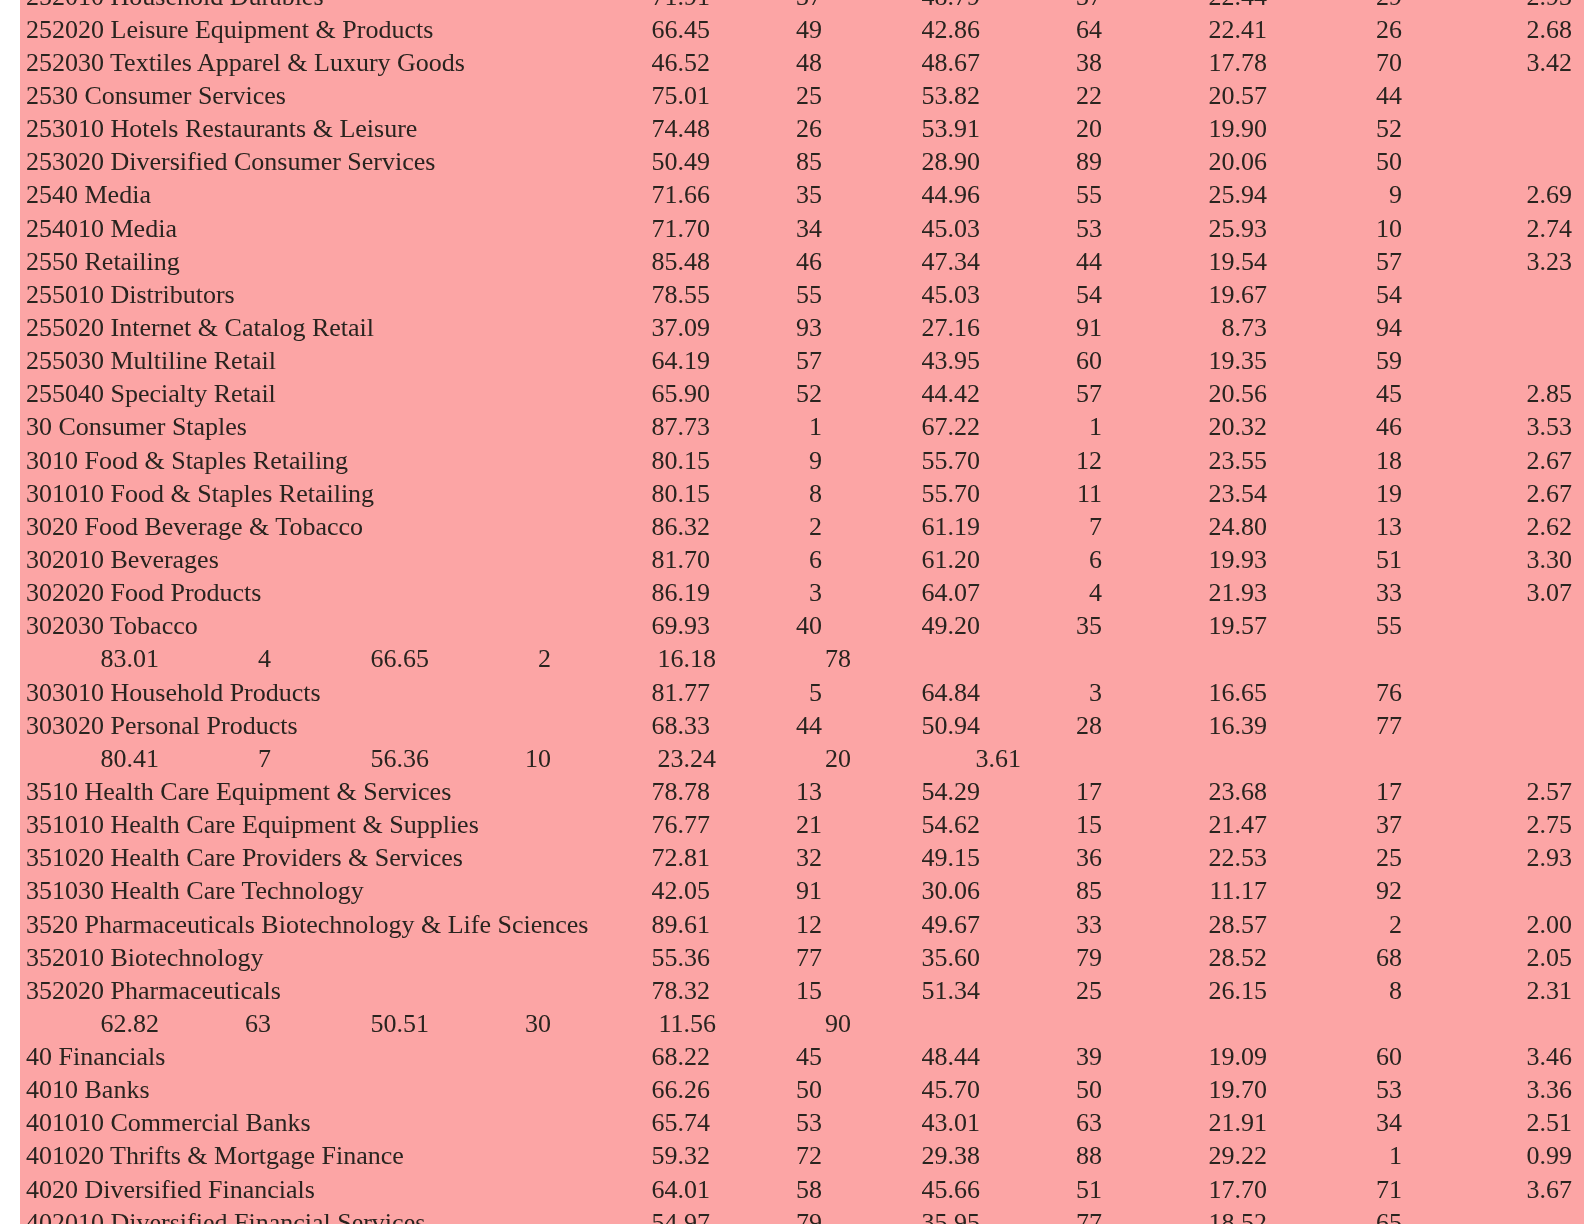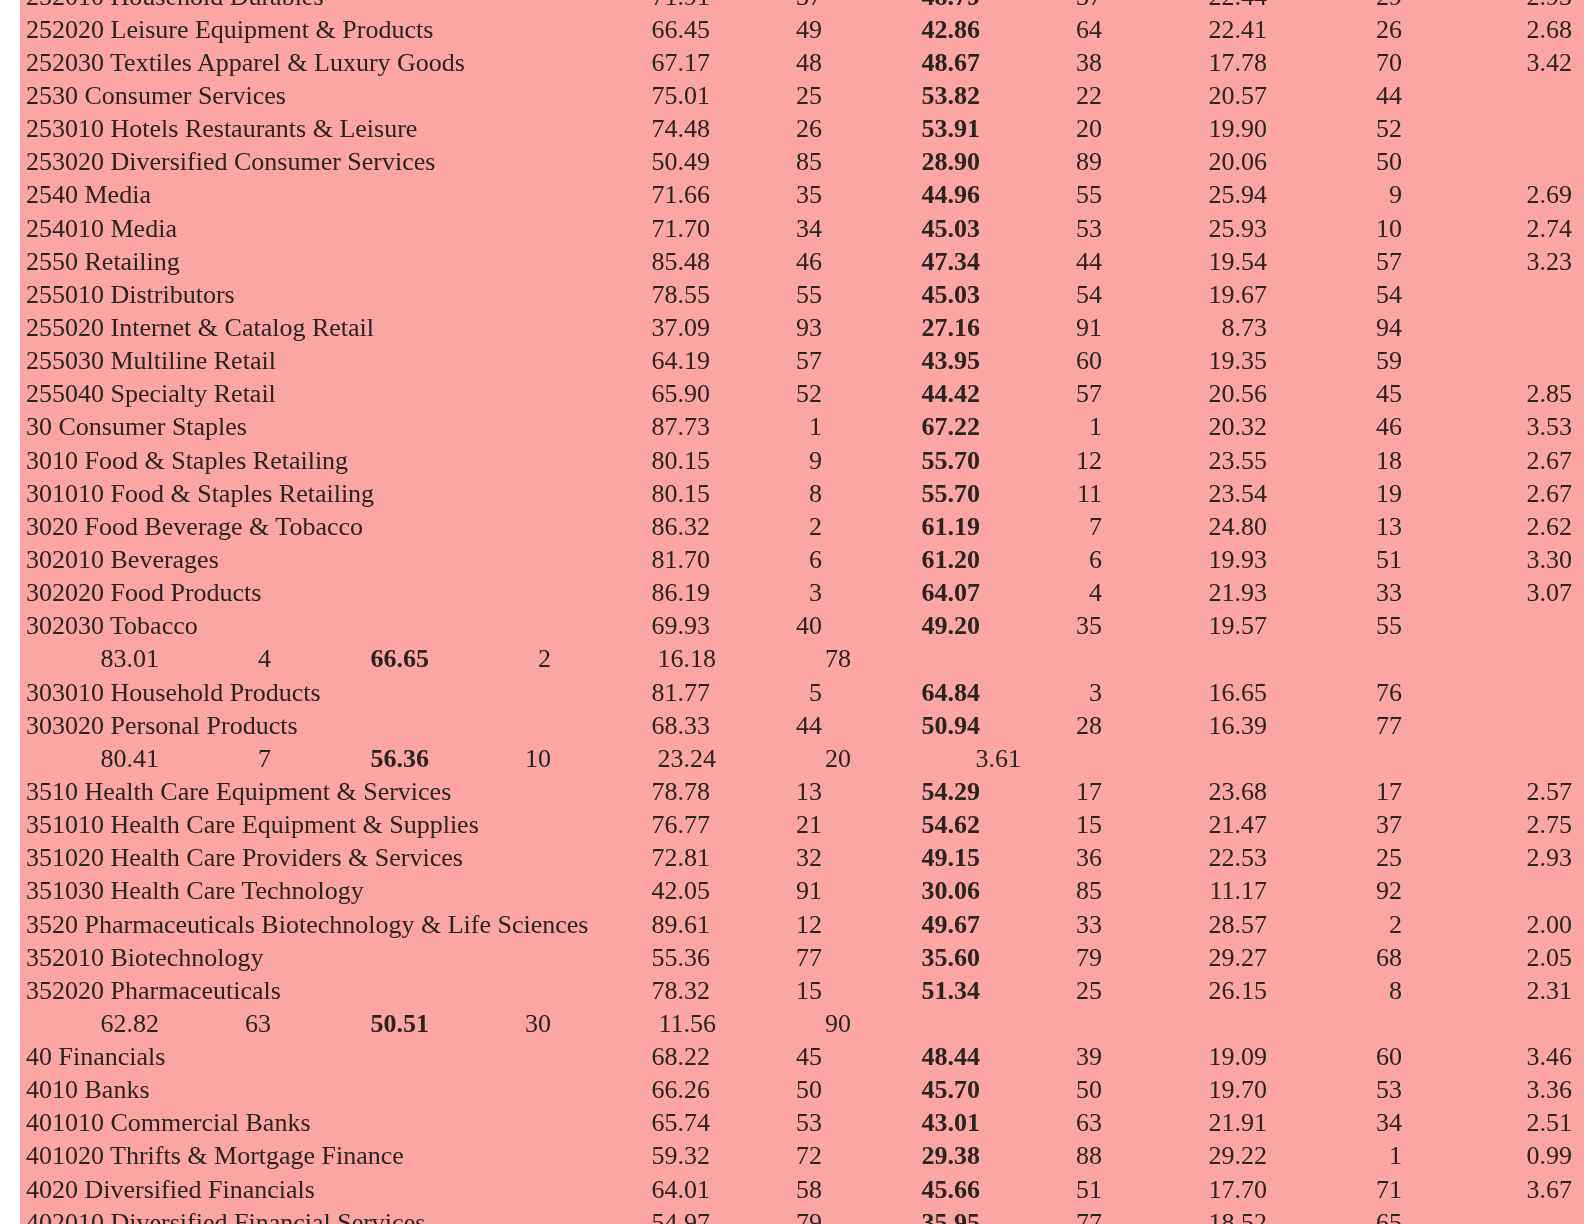--- a/index.html
+++ b/index.html
@@ -37,21 +37,21 @@
     padding-left: 6px;
     overflow: visible;
   }
   .c {
     flex: none;
     text-align: right;
     font-variant-numeric: lining-nums;
   }
   .c1 { width: 139px; }
   .c2 { width: 112px; }
-  .c3 { width: 158px; font-weight: bold; }
+  .c3 { width: 158px; }
   .c4 { width: 122px; }
   .c5 { width: 165px; }
   .c6 { width: 135px; }
   .c7 { width: 170px; }
 </style>
 </head>
 <body>
 
 <div class="page">
   <div class="sector-table">
@@ -70,21 +70,21 @@
         <span class="c c1">66.45</span>
         <span class="c c2">49</span>
         <span class="c c3">42.86</span>
         <span class="c c4">64</span>
         <span class="c c5">22.41</span>
         <span class="c c6">26</span>
         <span class="c c7">2.68</span>
       </div>
       <div class="row">
         <span class="c-label">252030 Textiles Apparel &amp; Luxury Goods</span>
-        <span class="c c1">67.17</span>
+        <span class="c c1">46.52</span>
         <span class="c c2">48</span>
         <span class="c c3">48.67</span>
         <span class="c c4">38</span>
         <span class="c c5">17.78</span>
         <span class="c c6">70</span>
         <span class="c c7">3.42</span>
       </div>
       <div class="row">
         <span class="c-label">2530 Consumer Services</span>
         <span class="c c1">75.01</span>
@@ -342,21 +342,21 @@
         <span class="c c5">28.57</span>
         <span class="c c6">2</span>
         <span class="c c7">2.00</span>
       </div>
       <div class="row">
         <span class="c-label">352010 Biotechnology</span>
         <span class="c c1">55.36</span>
         <span class="c c2">77</span>
         <span class="c c3">35.60</span>
         <span class="c c4">79</span>
-        <span class="c c5">29.27</span>
+        <span class="c c5">28.52</span>
         <span class="c c6">68</span>
         <span class="c c7">2.05</span>
       </div>
       <div class="row">
         <span class="c-label">352020 Pharmaceuticals</span>
         <span class="c c1">78.32</span>
         <span class="c c2">15</span>
         <span class="c c3">51.34</span>
         <span class="c c4">25</span>
         <span class="c c5">26.15</span>

